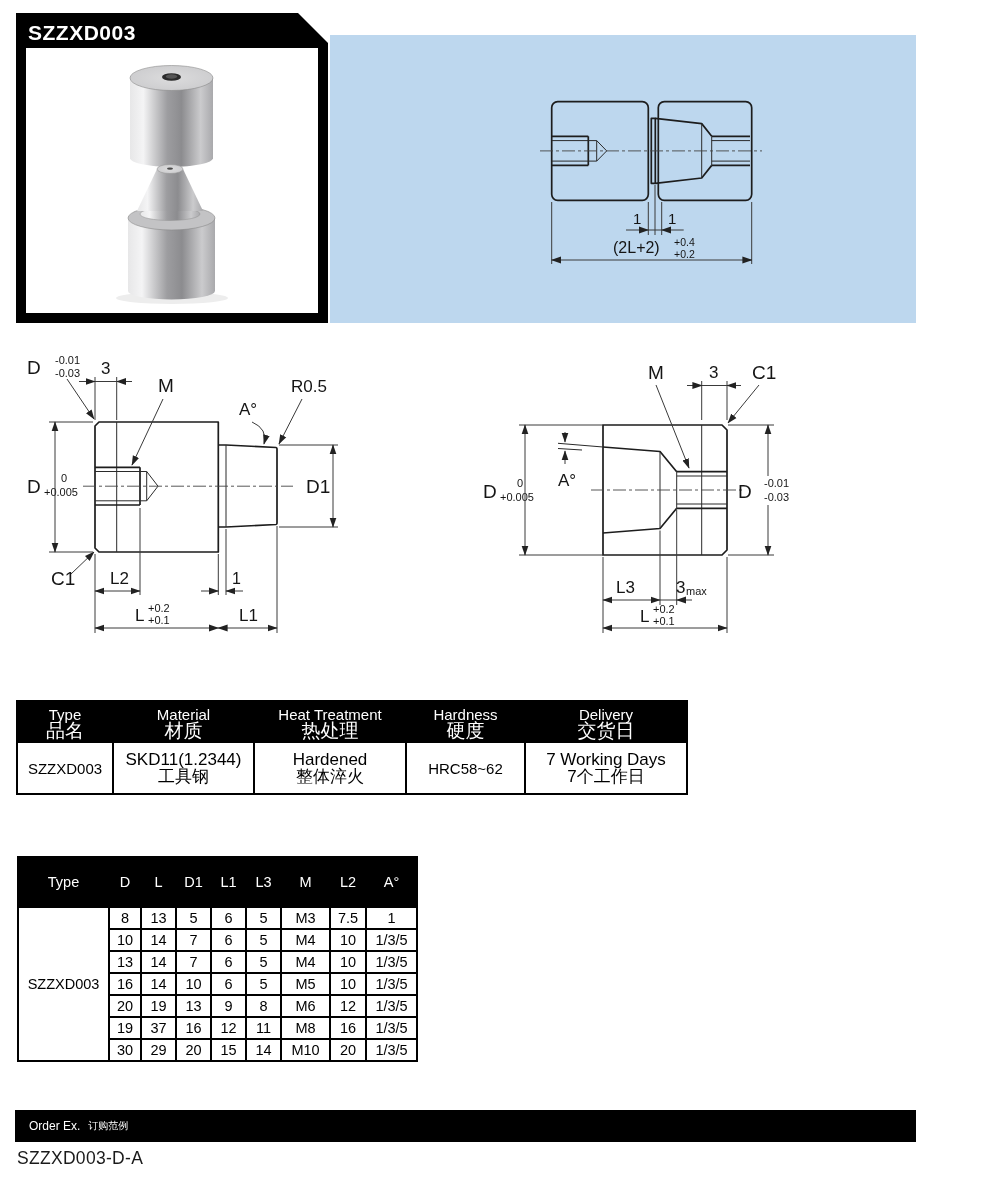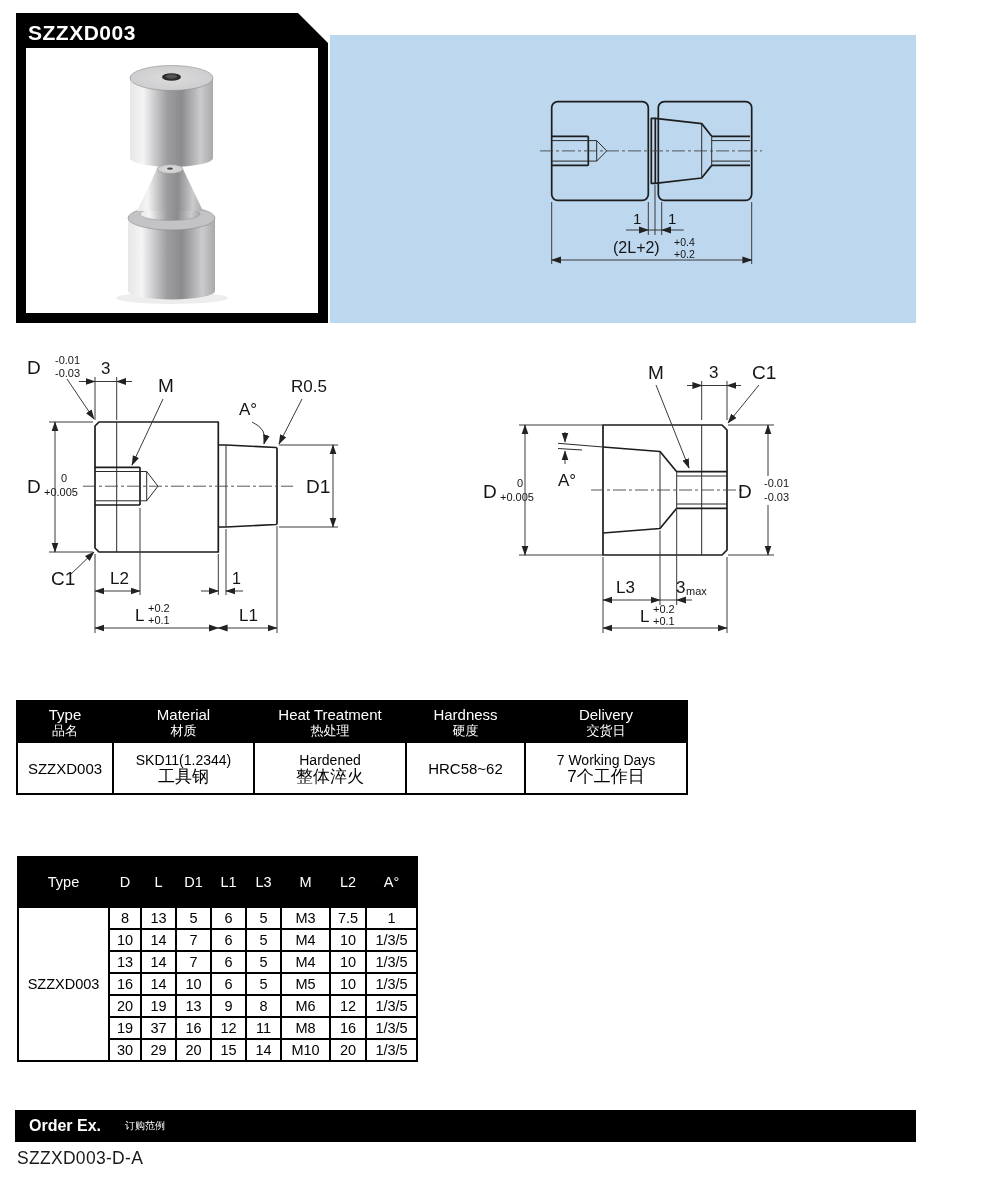--- a/index.html
+++ b/index.html
@@ -26,36 +26,36 @@
   .d{stroke:#3a3a3a;stroke-width:1;fill:none;}
   .cl{stroke:#444;stroke-width:.9;stroke-dasharray:13 3 3 3;fill:none;}
 
   
   .spec-table{position:absolute;left:16px;top:700px;width:670px;border-collapse:collapse;
               table-layout:fixed;text-align:center;}
   .spec-table th,.spec-table td{border:2.5px solid #000;padding:0;}
   .spec-table thead th{background:#000;color:#fff;font-weight:normal;height:39px;}
   .spec-table tbody td{height:50px;font-size:15px;background:#fff;}
   .spec-table .en{font-size:15px;line-height:17px;}
-  .spec-table .cn{font-size:13px;line-height:15px;}
-  .cell2 .en{font-size:14px;line-height:18px;}
+  .spec-table .cn{font-size:19px;line-height:15px;}
+  .cell2 .en{font-size:17px;line-height:18px;}
   .cell2 .cn{font-size:17px;line-height:16px;}
 
   
   .dim-table{position:absolute;left:17px;top:856px;width:399px;border-collapse:collapse;
              table-layout:fixed;text-align:center;}
   .dim-table th,.dim-table td{border:2px solid #000;padding:0;}
   .dim-table thead th{background:#000;color:#fff;font-weight:normal;font-size:14.5px;height:48px;}
   .dim-table tbody td{height:20px;font-size:14.5px;background:#fff;}
   .dim-table td.typecell{font-size:14.5px;}
 
   
   .order-bar{position:absolute;left:15px;top:1110px;width:930px;height:32px;background:#000;
              color:#fff;display:flex;align-items:center;padding-left:14px;box-sizing:border-box;}
-  .order-bar .en{font-size:16px;font-weight:bold;margin-right:24px;}
+  .order-bar .en{font-size:12px;font-weight:normal;margin-right:8px;}
   .order-bar .cn{font-size:10px;}
   .order-example{position:absolute;left:17px;top:1148px;font-size:17.5px;color:#1a1a1a;
                  letter-spacing:.3px;}
 </style>
 </head>
 <body>
 
 <div id="page">
 
   <div class="prod-box">

